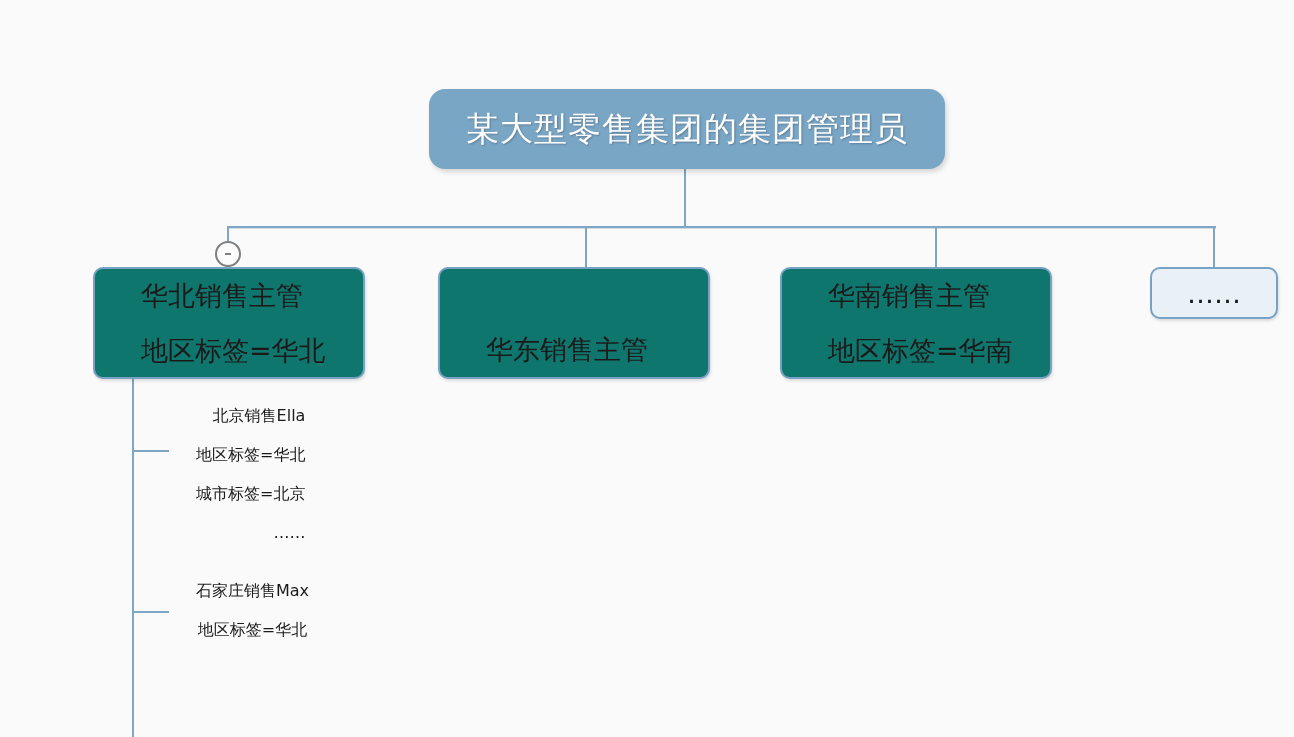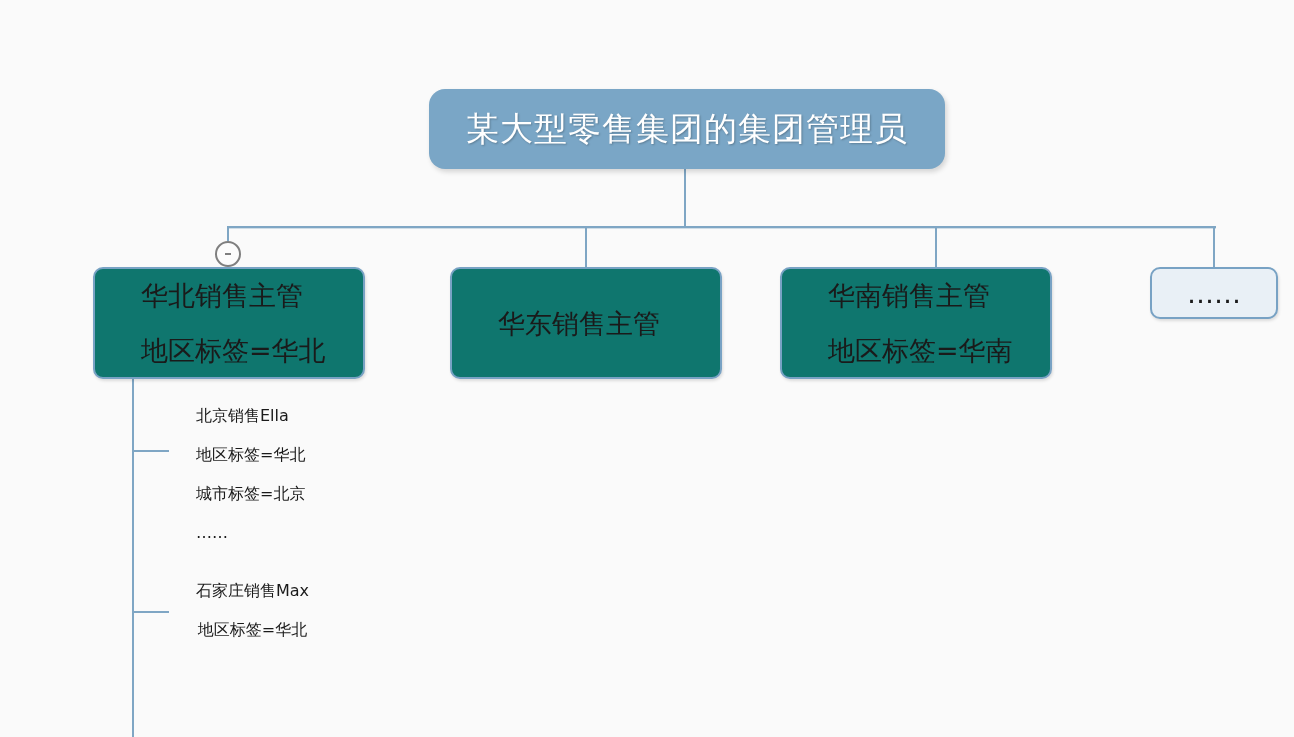--- a/index.html
+++ b/index.html
@@ -31,21 +31,21 @@
   
   .mgr-node {
     position: absolute; top: 235px; width: 272px; height: 112px;
     background: #0f766e; border: 2px solid #78a2c4; border-radius: 10px;
     display: flex; flex-direction: column; justify-content: center;
     padding-left: 38px; font-size: 27px; line-height: 39px;
     box-shadow: 1px 2px 3px rgba(0,0,0,0.12);
     white-space: nowrap;
   }
   .mgr-node.n1 { left: 61px; }
-  .mgr-node.n2 { left: 418px; }
+  .mgr-node.n2 { left: 406px; justify-content: flex-end; }
   .mgr-node.n3 { left: 748px; }
 
   .more-node {
     position: absolute; left: 1118px; top: 235px; width: 128px; height: 52px;
     background: #e9f0f6; border: 2px solid #78a2c4; border-radius: 10px;
     display: flex; align-items: center; justify-content: center;
     font-size: 27px; line-height: 27px;
     box-shadow: 1px 2px 3px rgba(0,0,0,0.12);
   }
 
@@ -56,21 +56,21 @@
     display: flex; align-items: center; justify-content: center;
     cursor: pointer; z-index: 2;
   }
   .toggle .minus-bar { width: 14px; height: 2px; background: #7f7f7f; }
 
   
   .sub-block {
     position: absolute; left: 156px;
     font-size: 16px; line-height: 31px; white-space: nowrap;
   }
-  .sub-block.b1 { top: 360px; }
+  .sub-block.b1 { top: 360px; text-align: right; }
   .sub-block.b2 { top: 535px; text-align: center; }
   .sub-block.b3 { top: 698px; }
 </style>
 </head>
 <body>
 
 <div class="canvas">
 
   <div class="line v" style="left:652px; top:137px; height:59px;"></div>
   <div class="line h halo" style="left:195px; top:194px; width:989px;"></div>

